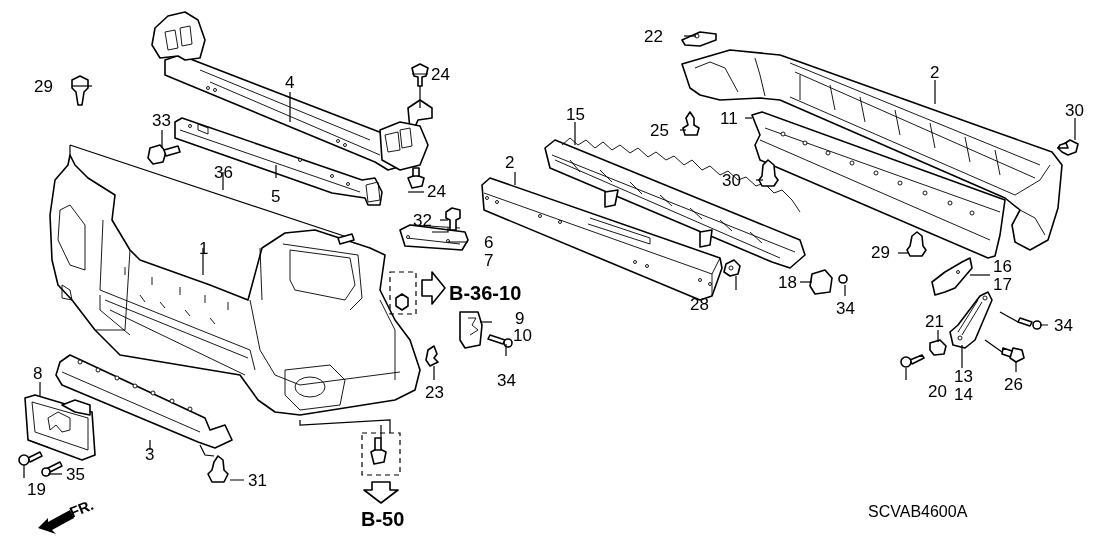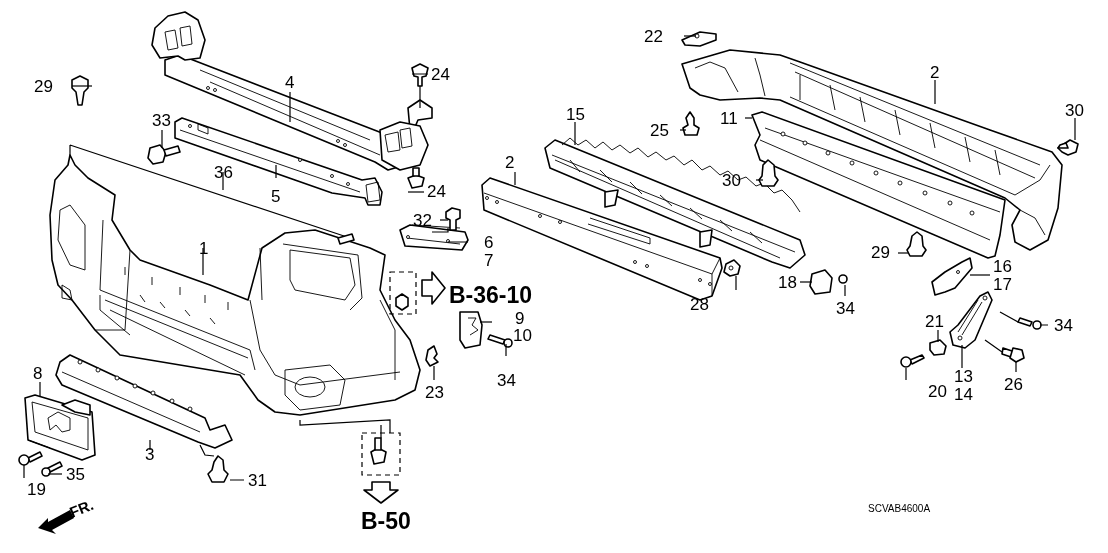--- a/index.html
+++ b/index.html
@@ -6,22 +6,22 @@
   body { width:1108px; height:553px; position:relative; overflow:hidden; font-family:"Liberation Sans", sans-serif; }
   #diagram { position:absolute; left:0; top:0; width:1108px; height:553px; }
   .part { fill:#ffffff; stroke:#000; stroke-width:1.6; stroke-linejoin:round; }
   .thin { fill:none; stroke:#000; stroke-width:1; }
   .detail { fill:none; stroke:#000; stroke-width:0.9; }
   .lead { fill:none; stroke:#000; stroke-width:1.2; }
   .dash { fill:none; stroke:#000; stroke-width:1.2; stroke-dasharray:5 4; }
   .hole { fill:#fff; stroke:#000; stroke-width:0.9; }
   .blk { fill:#000; }
   .lbl { position:absolute; font-size:17px; color:#000; line-height:17px; white-space:nowrap; }
-  .ref { position:absolute; font-size:23px; font-weight:bold; color:#000; white-space:nowrap; }
-  .code { position:absolute; font-size:10px; color:#000; white-space:nowrap; }
+  .ref { position:absolute; font-size:20px; font-weight:bold; color:#000; white-space:nowrap; }
+  .code { position:absolute; font-size:16px; color:#000; white-space:nowrap; }
   .fr { position:absolute; font-size:15px; font-weight:bold; color:#000; transform:rotate(-22deg); transform-origin:left top; }
 </style>
 </head>
 <body>
 
 <svg id="diagram" viewBox="0 0 1108 553" xmlns="http://www.w3.org/2000/svg">
 
   <g>
     <path class="part" d="M165,60 L180,55 L395,138 L410,130 L408,108 L420,100 L432,108 L432,118 L418,120 L405,150 L405,165 L388,170 L375,162 L165,75 Z"></path>
     <path class="part" d="M155,28 L168,16 L185,12 L198,20 L205,40 L200,58 L185,60 L178,56 L160,58 L152,45 Z"></path>

